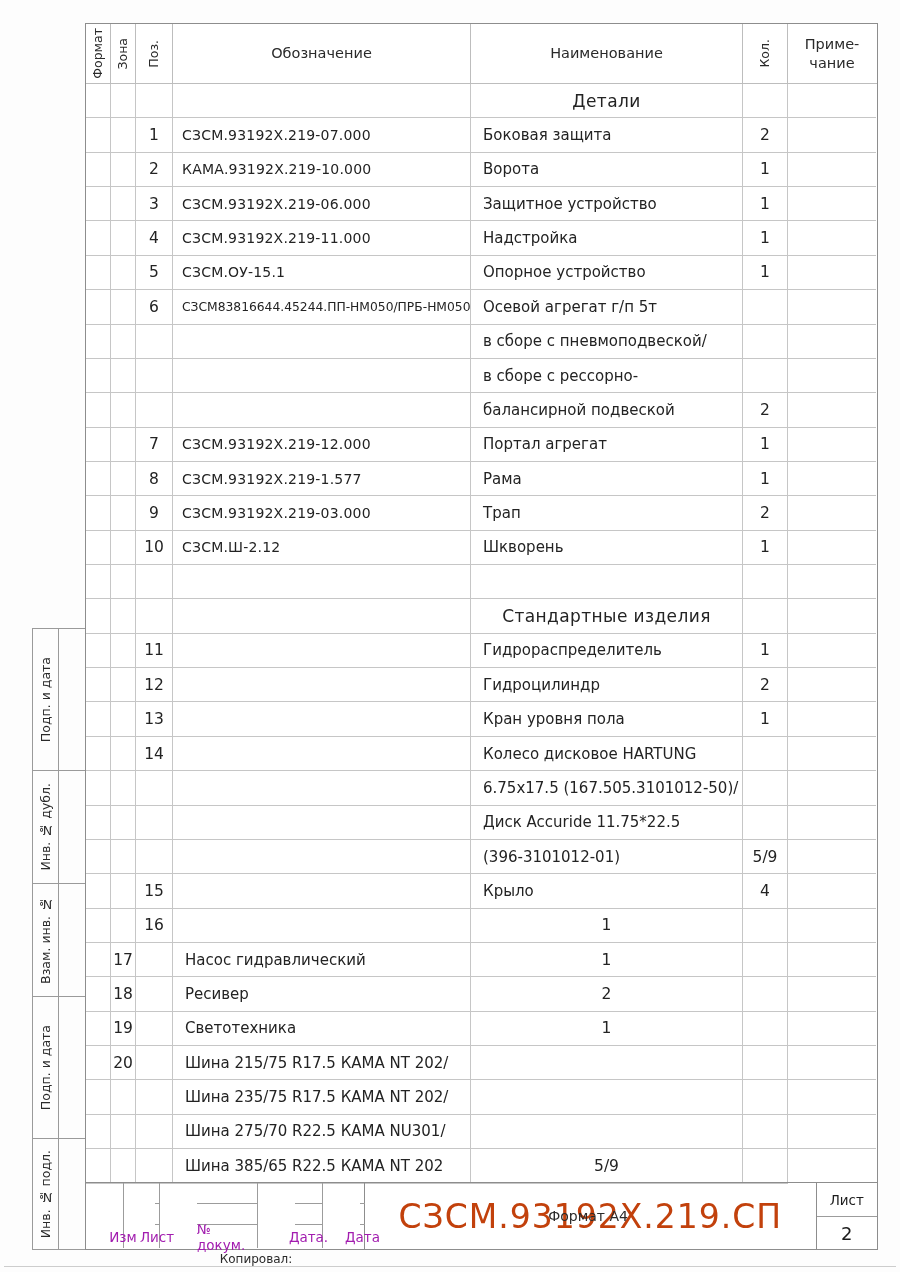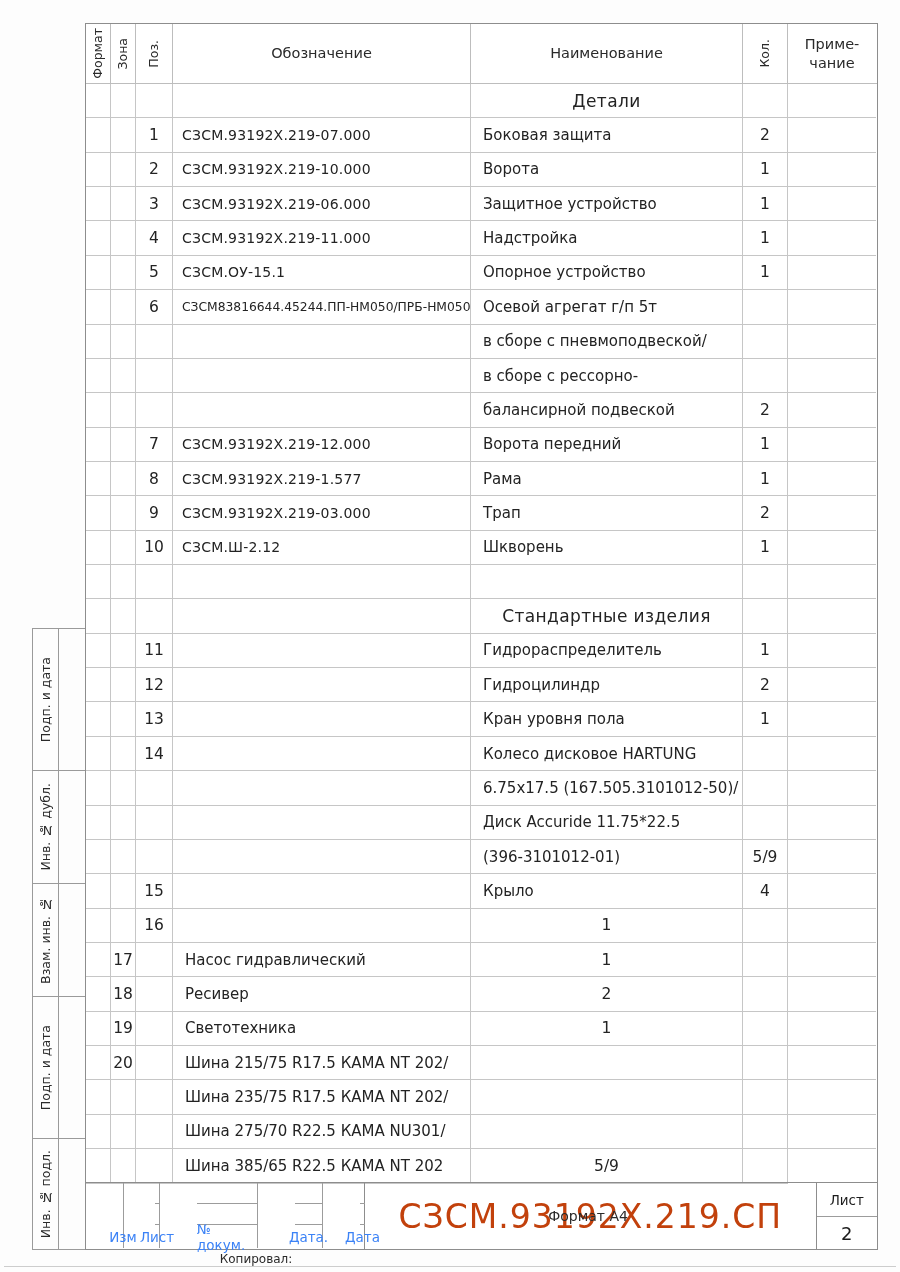--- a/index.html
+++ b/index.html
@@ -35,21 +35,21 @@
   .cell.c-pos { justify-content:center; font-size:15.5px; }
   .cell.c-des { padding-left:9px; font-size:14px; letter-spacing:0.2px; }
   .cell.c-des.tight { font-size:12.3px; letter-spacing:0; }
   .cell.c-name { padding-left:12px; font-size:15px; }
   .cell.c-name.section-title { justify-content:center; padding-left:0; font-size:17px; letter-spacing:0.4px; }
   .cell.c-qty { justify-content:center; font-size:15.5px; }
 
   
   .title-block { position:absolute; left:0; right:0; bottom:0; height:67px; border-top:1.5px solid #8d8d8d; display:flex; }
   .rev-table { width:279px; height:100%; display:grid; grid-template-columns:32px 42px 98px 65px 42px; grid-template-rows:21px 21px 23px; border-right:1.5px solid #8d8d8d; }
-  .rev-table > div { border-right:1px solid #9c9c9c; border-bottom:1px solid #9c9c9c; display:flex; align-items:center; justify-content:center; font-size:13.5px; color:#3b82f6;margin-left:37px; }
+  .rev-table > div { border-right:1px solid #9c9c9c; border-bottom:1px solid #9c9c9c; display:flex; align-items:center; justify-content:center; font-size:13.5px; color:#a21caf;margin-left:37px; }
   .rev-table > div:nth-child(5n) { border-right:none; }
   .rev-table > div:nth-child(n+11) { border-bottom:none; }
   .doc-cell { width:451px; height:100%; display:flex; align-items:center; justify-content:center; font-size:33px; letter-spacing:1px; color:#c2410c; }
   .sheet-col { width:61.5px; height:100%; border-left:1.5px solid #8d8d8d; display:flex; flex-direction:column; }
   .sheet-label { height:34px; border-bottom:1px solid #9c9c9c; display:flex; align-items:center; justify-content:center; font-size:13.5px; }
   .sheet-num { flex:1; display:flex; align-items:center; justify-content:center; font-size:18px; }
 
   
   .side-strip { position:absolute; left:32px; top:628px; width:53px; height:622px; border:1px solid #9a9a9a; border-right:none; display:flex; flex-direction:column; }
   .side-sec { display:flex; border-bottom:1px solid #9a9a9a; }
@@ -137,21 +137,21 @@
   <div class="cell c-zone"></div>
   <div class="cell c-pos">1</div>
   <div class="cell c-des">СЗСМ.93192Х.219-07.000</div>
   <div class="cell c-name">Боковая защита</div>
   <div class="cell c-qty">2</div>
   <div class="cell c-note"></div>
 
   <div class="cell c-format"></div>
   <div class="cell c-zone"></div>
   <div class="cell c-pos">2</div>
-  <div class="cell c-des">СЗСМ.93192Х.219-10.000</div>
+  <div class="cell c-des">КАМА.93192Х.219-10.000</div>
   <div class="cell c-name">Ворота</div>
   <div class="cell c-qty">1</div>
   <div class="cell c-note"></div>
 
   <div class="cell c-format"></div>
   <div class="cell c-zone"></div>
   <div class="cell c-pos">3</div>
   <div class="cell c-des">СЗСМ.93192Х.219-06.000</div>
   <div class="cell c-name">Защитное устройство</div>
   <div class="cell c-qty">1</div>
@@ -202,21 +202,21 @@
   <div class="cell c-pos"></div>
   <div class="cell c-des"></div>
   <div class="cell c-name">балансирной подвеской</div>
   <div class="cell c-qty">2</div>
   <div class="cell c-note"></div>
 
   <div class="cell c-format"></div>
   <div class="cell c-zone"></div>
   <div class="cell c-pos">7</div>
   <div class="cell c-des">СЗСМ.93192Х.219-12.000</div>
-  <div class="cell c-name">Ворота передний</div>
+  <div class="cell c-name">Портал агрегат</div>
   <div class="cell c-qty">1</div>
   <div class="cell c-note"></div>
 
   <div class="cell c-format"></div>
   <div class="cell c-zone"></div>
   <div class="cell c-pos">8</div>
   <div class="cell c-des">СЗСМ.93192Х.219-1.577</div>
   <div class="cell c-name">Рама</div>
   <div class="cell c-qty">1</div>
   <div class="cell c-note"></div>

